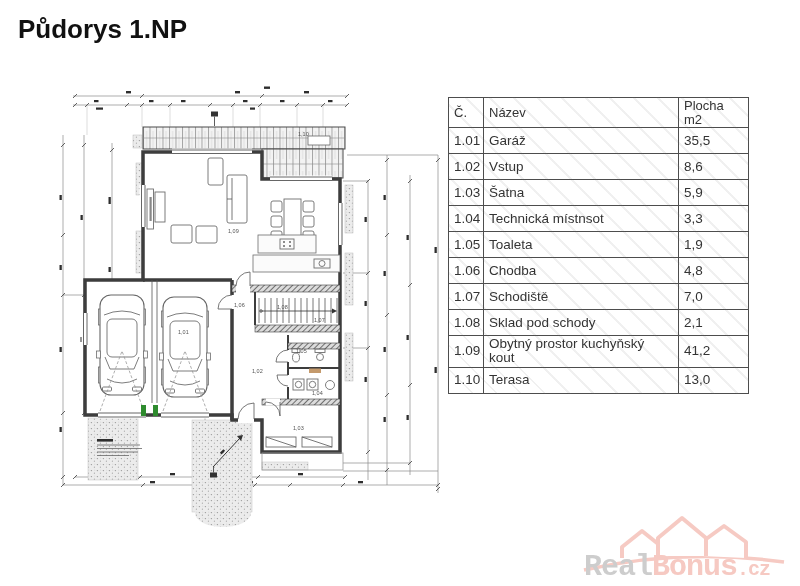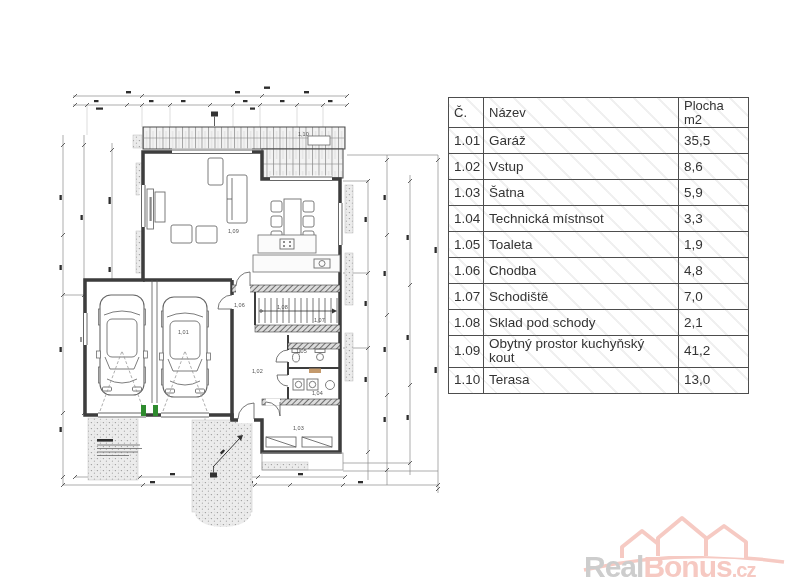--- a/index.html
+++ b/index.html
@@ -29,21 +29,21 @@
     line-height:1.05;overflow:hidden;
   }
   table.rooms th{font-size:13px;}
   .area-head span{display:block;}
   .wrapname{line-height:1.05;}
   
   .logo{position:absolute;left:578px;top:506px;width:212px;height:76px;}
   .logo svg{position:absolute;left:0;top:0;}
   .logo-text{
     position:absolute;left:6px;bottom:0;white-space:nowrap;
-    font-weight:bold;font-size:30px;line-height:1;letter-spacing:-1px;
+    font-weight:bold;font-size:30px;line-height:1;letter-spacing:-1px;font-family:Liberation Mono, monospace;
   }
   .logo-real{color:#cdcdcd;}
   .logo-bonus{color:#f6c9c2;}
   .logo-cz{color:#f6c9c2;font-size:20px;}
   
   .dim{stroke:#8a8a8a;stroke-width:.7;fill:none}
   .lead{stroke:#b8b8b8;stroke-width:.5;fill:none}
   .tick{stroke:#3c3c3c;stroke-width:.8;fill:none}
   .nb{fill:#2e2e2e}
   .wallO{fill:#ffffff;stroke:#3d3d3d;stroke-width:3.5;stroke-linejoin:miter}
@@ -55,20 +55,21 @@
   .glz{stroke:#555;stroke-width:.9;fill:none}
   .lbl{font-size:5.5px;fill:#555;font-family:"Liberation Sans",sans-serif}
   .dash{stroke:#999;stroke-width:.8;stroke-dasharray:3 2;fill:none}
   .note{stroke:#666;stroke-width:.8}
 </style>
 </head>
 <body>
 
 <div class="stage">
 
+  <h1 class="page-title">Půdorys 1.NP</h1>
 
   <div class="plan">
     <svg width="460" height="460" viewBox="0 0 460 460">
       <defs>
         <pattern id="deck" width="6.5" height="40" patternUnits="userSpaceOnUse">
           <rect width="6.5" height="40" fill="#f3f3f3"></rect>
           <line x1="0.5" y1="0" x2="0.5" y2="40" stroke="#8f8f8f" stroke-width="0.8"></line>
           <line x1="3.6" y1="6" x2="3.6" y2="34" stroke="#c9c9c9" stroke-width="0.5"></line>
         </pattern>
         <pattern id="stip" width="6" height="6" patternUnits="userSpaceOnUse">

